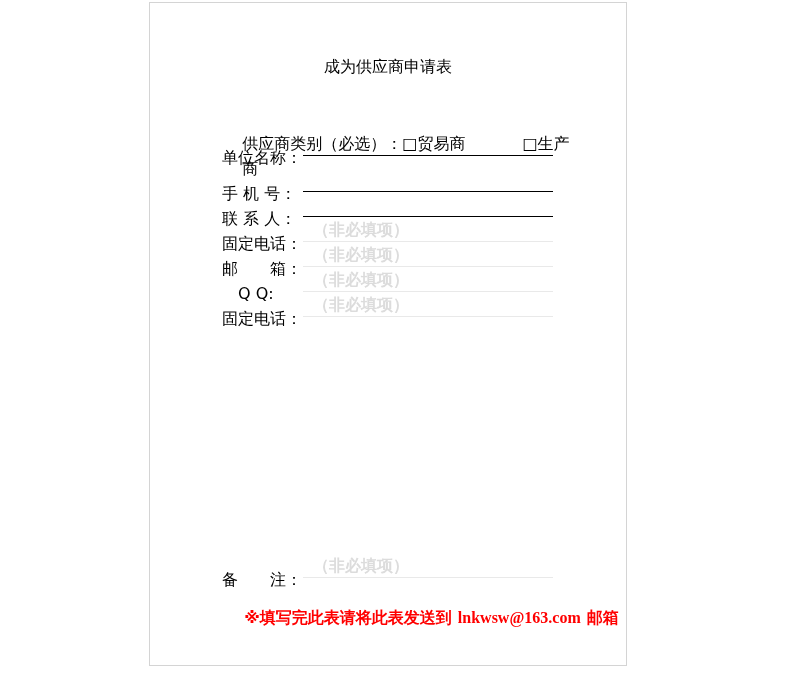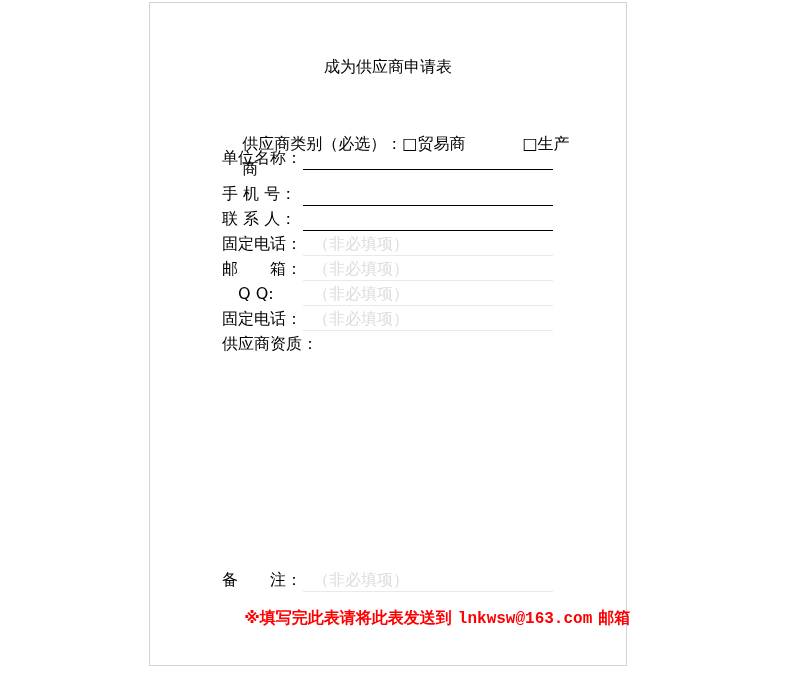--- a/index.html
+++ b/index.html
@@ -49,24 +49,25 @@
     line-height: 25px;
     white-space: pre;
     min-width: 81px;
     flex: 0 0 auto;
   }
   .label.wide { min-width: 0; }
   .fill {
     flex: 1 1 auto;
     align-self: flex-end;
     height: 22px;
-    margin-bottom: 0;
+    margin-bottom: 14px;
     line-height: 22px;
     white-space: pre;
     overflow: hidden;
+    font-weight: bold;
   }
   .fill.black { border-bottom: 1px solid #000000; }
   .fill.gray  { border-bottom: 1px solid #e9e9e9; }
   .ph {
     color: #dcdcdc;
     padding-left: 10px;
     white-space: pre;
   }
   .instr {
     color: #000000;
@@ -79,21 +80,21 @@
     left: 72px;
     right: 0;
     top: 577px;
     height: 25px;
     line-height: 25px;
     color: #ff0000;
     font-weight: bold;
     white-space: pre;
   }
   .email {
-    font-family: Liberation Mono, monospace;
+    font-family: Liberation Serif, serif;
     margin: 0 6px;
   }
 </style>
 </head>
 <body>
 
 <div class="page">
 
   <div class="abs line" style="top:103px">
     <span>供应商类别（必选）：</span><span class="opt"><span>□</span><span>贸易商</span></span><span class="gap"></span><span class="opt"><span>□</span><span>生产</span></span>
@@ -133,21 +134,20 @@
     <span class="label">　Q Q:</span>
     <span class="fill gray"><span class="ph">（非必填项）</span></span>
   </div>
 
   <div class="abs row" style="top:303px">
     <span class="label">固定电话：</span>
     <span class="fill gray"><span class="ph">（非必填项）</span></span>
   </div>
 
   <div class="abs row" style="top:328px">
-    <span class="label wide">供应商资质：</span>
   </div>
 
   <div class="abs row" style="top:564px">
     <span class="label">备　　注：</span>
     <span class="fill gray"><span class="ph">（非必填项）</span></span>
   </div>
 
   <div class="abs note">
     <span>※填写完此表请将此表发送到</span><span class="email">lnkwsw@163.com</span><span>邮箱</span>
   </div>

